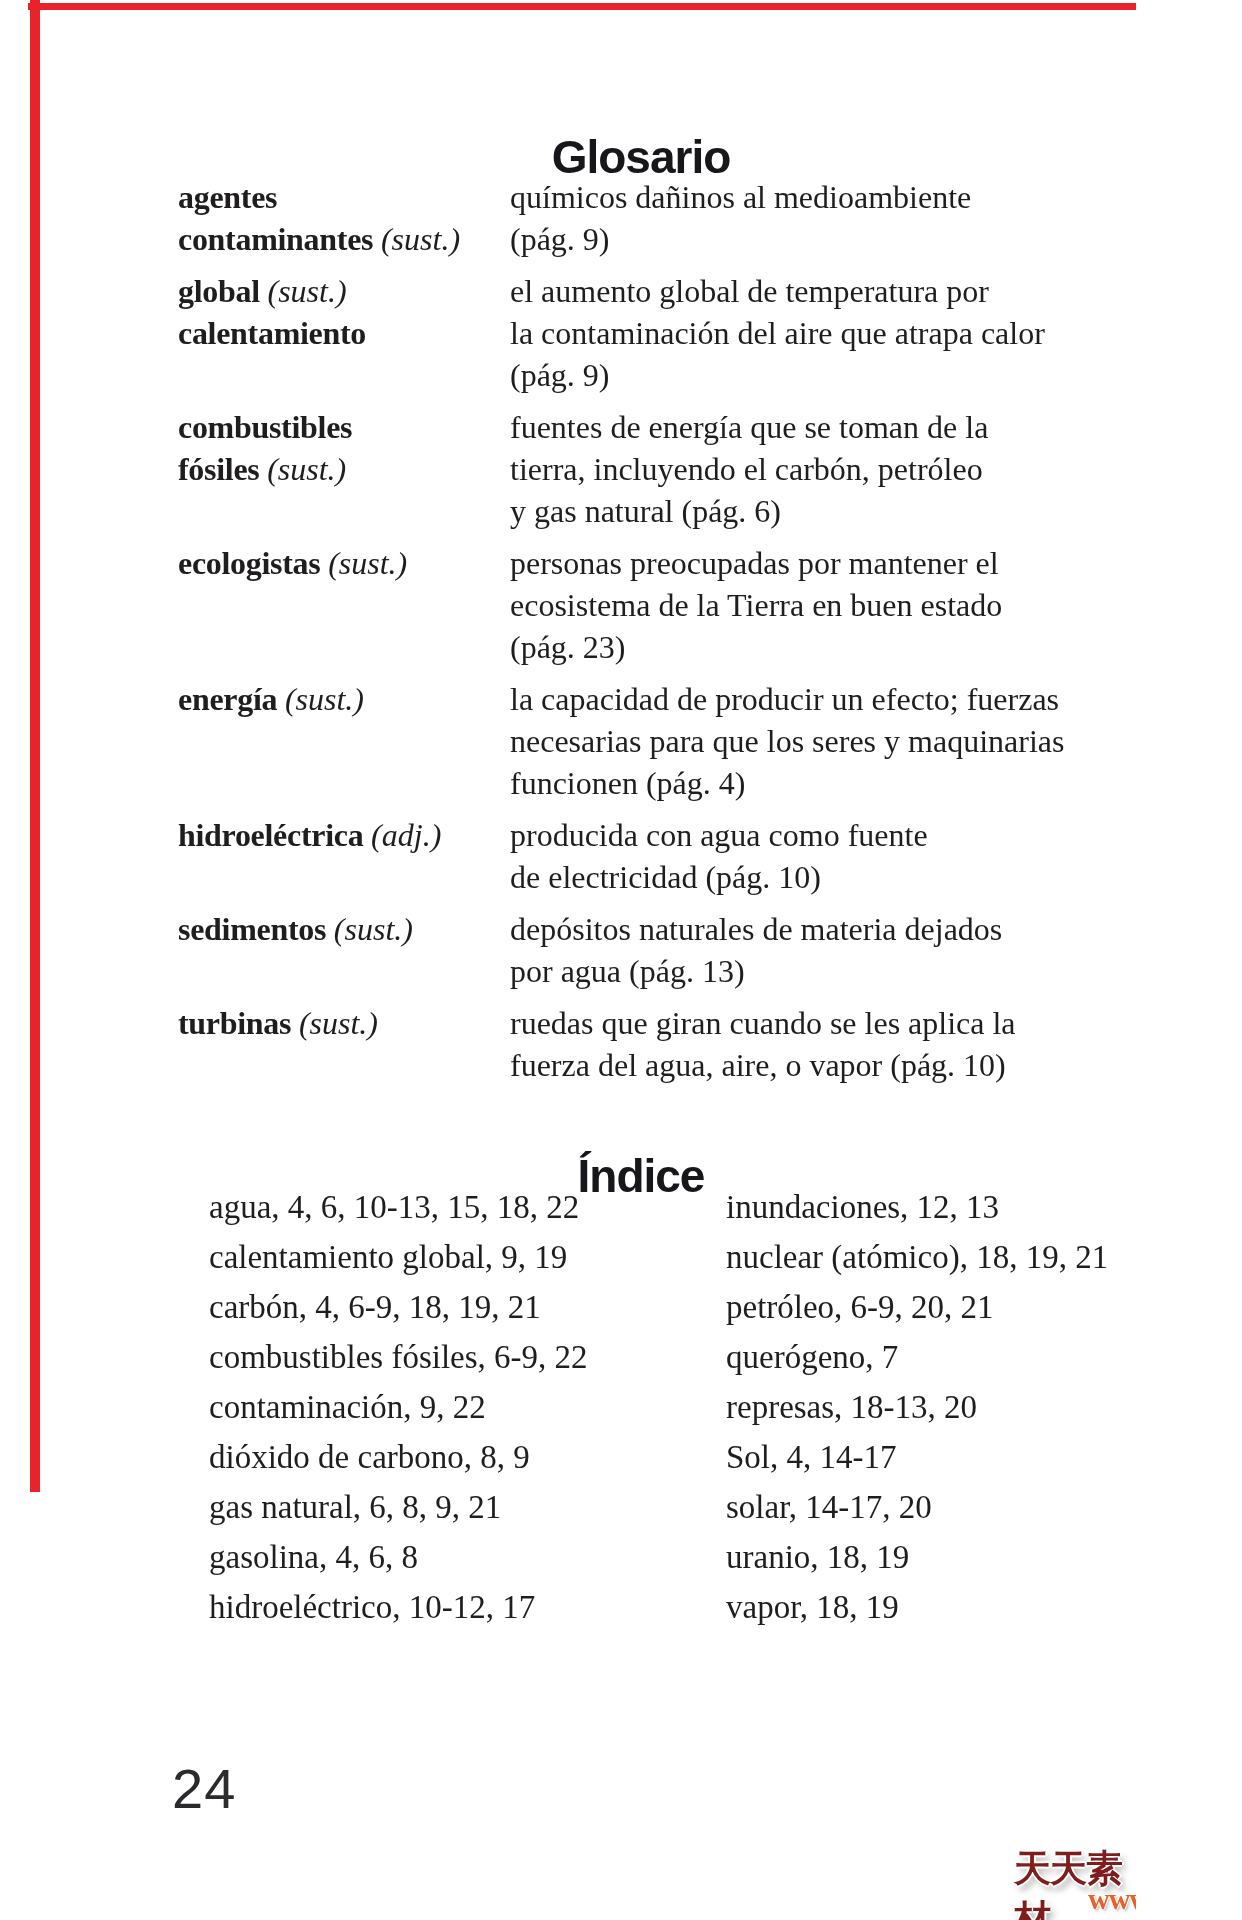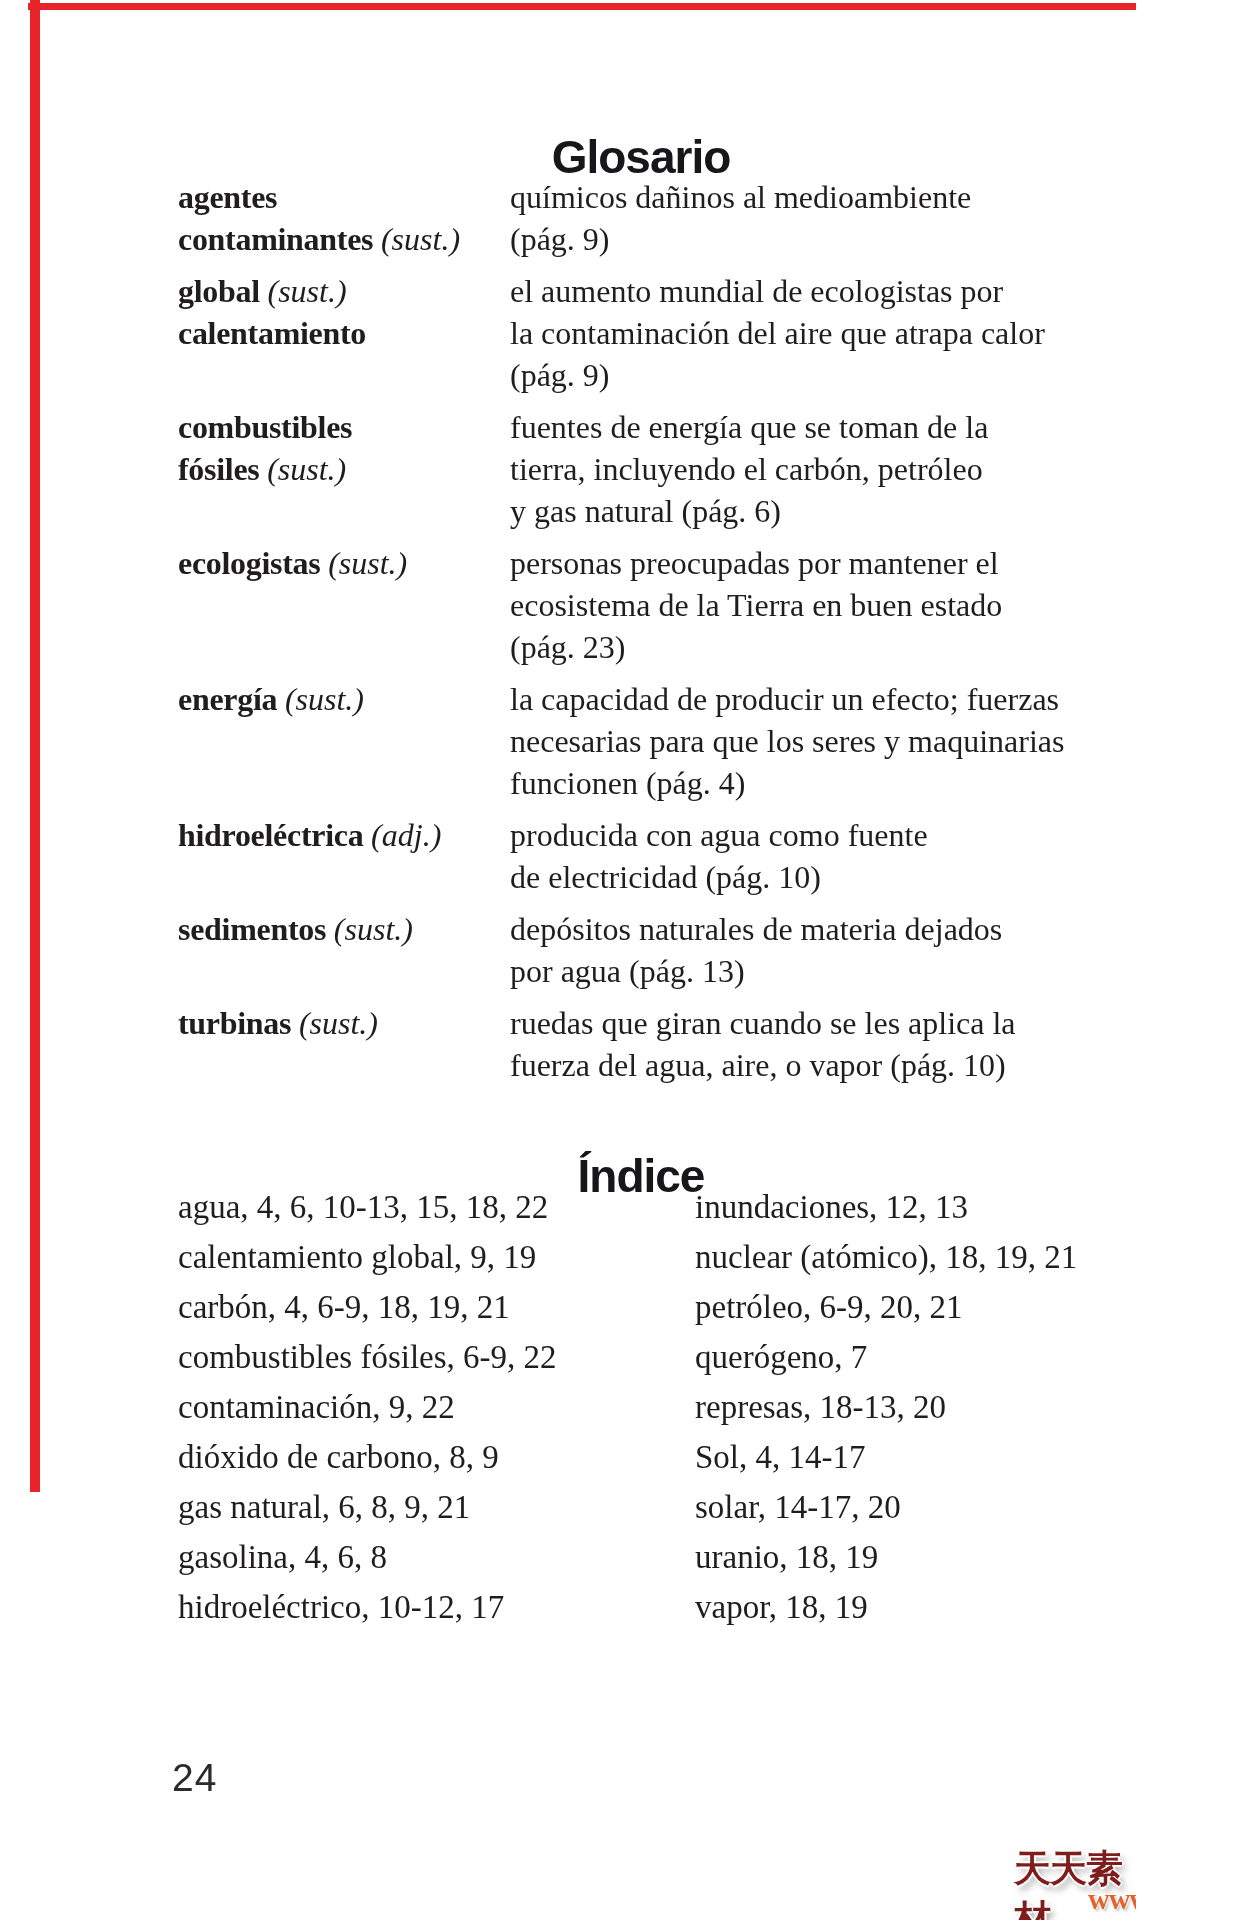--- a/index.html
+++ b/index.html
@@ -25,26 +25,26 @@
   .entry { display:flex; align-items:flex-start; margin-bottom:10px; }
   .term  { width:332px; flex:0 0 332px; font-weight:700; letter-spacing:-0.3px; }
   .def   { flex:1; }
   .gline { font-size:32px; line-height:42px; white-space:nowrap; }
   .term .paren { font-weight:400; font-style:italic; letter-spacing:0; }
 
   
   .index-col { position:absolute; top:1182px; }
   #index-left  { left:178px; }
   #index-right { left:695px; }
-  .index-row { font-size:33px; line-height:50px; white-space:nowrap; }
+  .index-row { font-size:33px; line-height:50px; white-space:nowrap;margin-left:31px; }
 
   
   #page-number {
     position:absolute; left:172px; top:1756px;
-    font-family:"Liberation Sans", sans-serif; font-size:39px;
+    font-family:"Liberation Sans", sans-serif; font-size:56px;
     letter-spacing:1px; color:#2b2b2d;
   }
 
   
   #wm-logo {
     position:absolute; left:1014px; top:1844px;
     font-family:"DejaVu Sans", sans-serif; font-weight:700; font-size:37px;
     letter-spacing:-1px;
     text-shadow:-2px 0 0 #fff, 2px 0 0 #fff, 0 -2px 0 #fff, 0 2px 0 #fff,
                 4px 5px 6px rgba(60,60,60,.45);
@@ -75,21 +75,21 @@
           <div class="gline">químicos dañinos al medioambiente</div>
           <div class="gline">(pág. 9)</div>
         </div>
       </div>
       <div class="entry">
         <div class="term">
           <div class="gline"><span>global </span><span class="paren">(sust.)</span></div>
           <div class="gline">calentamiento</div>
         </div>
         <div class="def">
-          <div class="gline">el aumento mundial de ecologistas por</div>
+          <div class="gline">el aumento global de temperatura por</div>
           <div class="gline">la contaminación del aire que atrapa calor</div>
           <div class="gline">(pág. 9)</div>
         </div>
       </div>
       <div class="entry">
         <div class="term">
           <div class="gline">combustibles</div>
           <div class="gline"><span>fósiles </span><span class="paren">(sust.)</span></div>
         </div>
         <div class="def">

